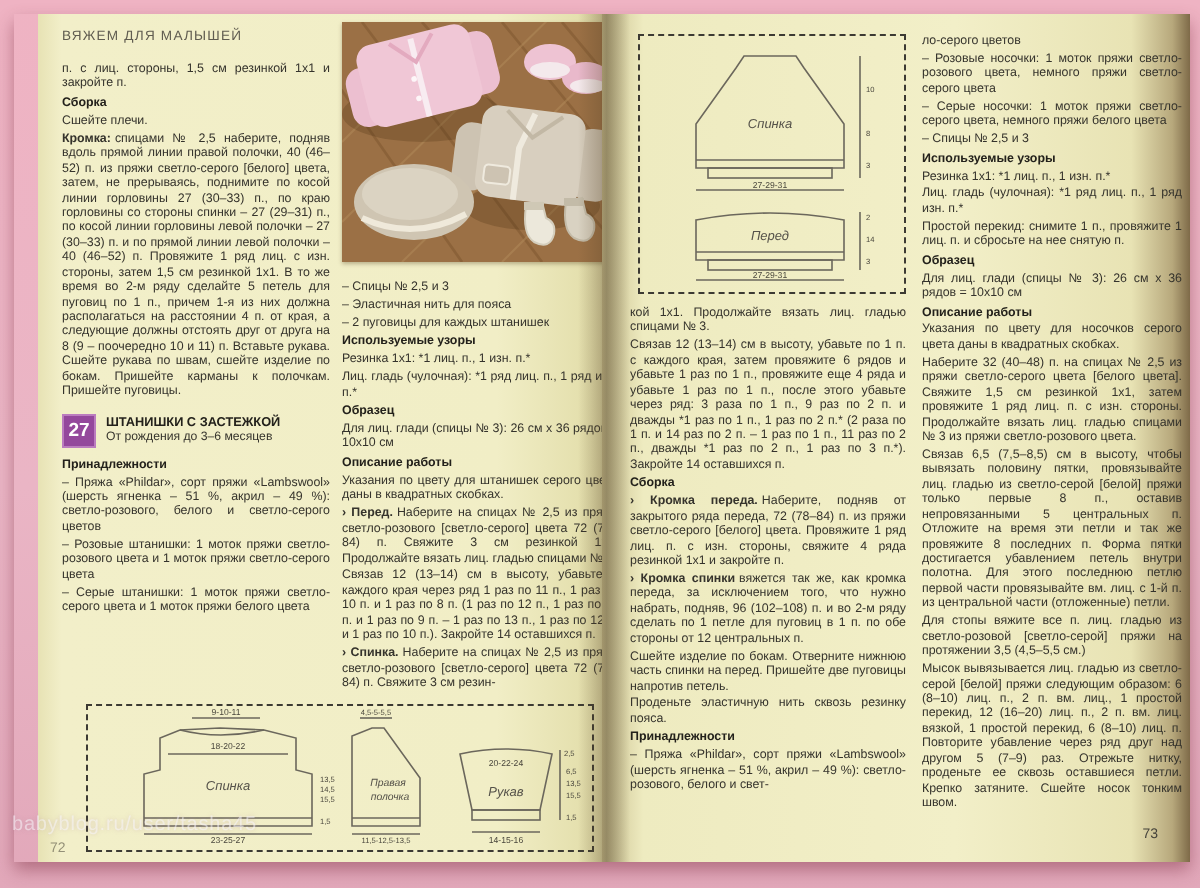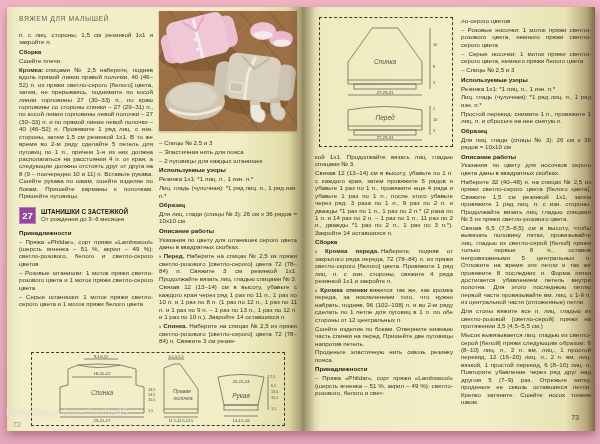--- a/index.html
+++ b/index.html
@@ -4,21 +4,21 @@
 <style>
   html,body{margin:0;padding:0;}
   body{
     width:600px;height:444px;overflow:hidden;position:relative;
     background:linear-gradient(180deg,#efb3c3 0%,#eab5c5 55%,#e2a8ba 100%);
     font-family:"Liberation Sans", sans-serif;
   }
   .book{position:absolute;left:7px;top:7px;width:588px;height:424px;
     box-shadow:0 4px 8px rgba(120,40,60,.45);}
   .page{position:absolute;top:0;height:100%;}
-  .page-left{left:0;width:294px;
+  .page-left{left:12px;width:294px;
     background:linear-gradient(90deg,#e7e2b4 0%,#f2efc9 4%,#f1eec6 78%,#e3deab 94%,#cfc795 100%);}
   .page-right{left:294px;width:294px;
     background:linear-gradient(90deg,#c9bf8e 0%,#eeebc0 7%,#f2efc8 60%,#e8e3b4 90%,#b7a87c 97%,#7e6a48 100%);}
   .gutter{position:absolute;left:282px;top:0;width:26px;height:100%;pointer-events:none;
     background:linear-gradient(90deg,rgba(90,70,40,0) 0%,rgba(90,70,40,.28) 42%,rgba(60,45,25,.38) 55%,rgba(90,70,40,0) 100%);}
   .p{font-size:6.2px;line-height:1.2;color:#35332c;text-align:justify;margin:0 0 1.5px;}
   .h{font-weight:bold;color:#23211b;margin-top:2px;}
   .lead{font-weight:bold;margin-right:2px;}
   .runhead{font-size:6.8px;letter-spacing:.6px;color:#605c50;}
   .col{position:absolute;}

